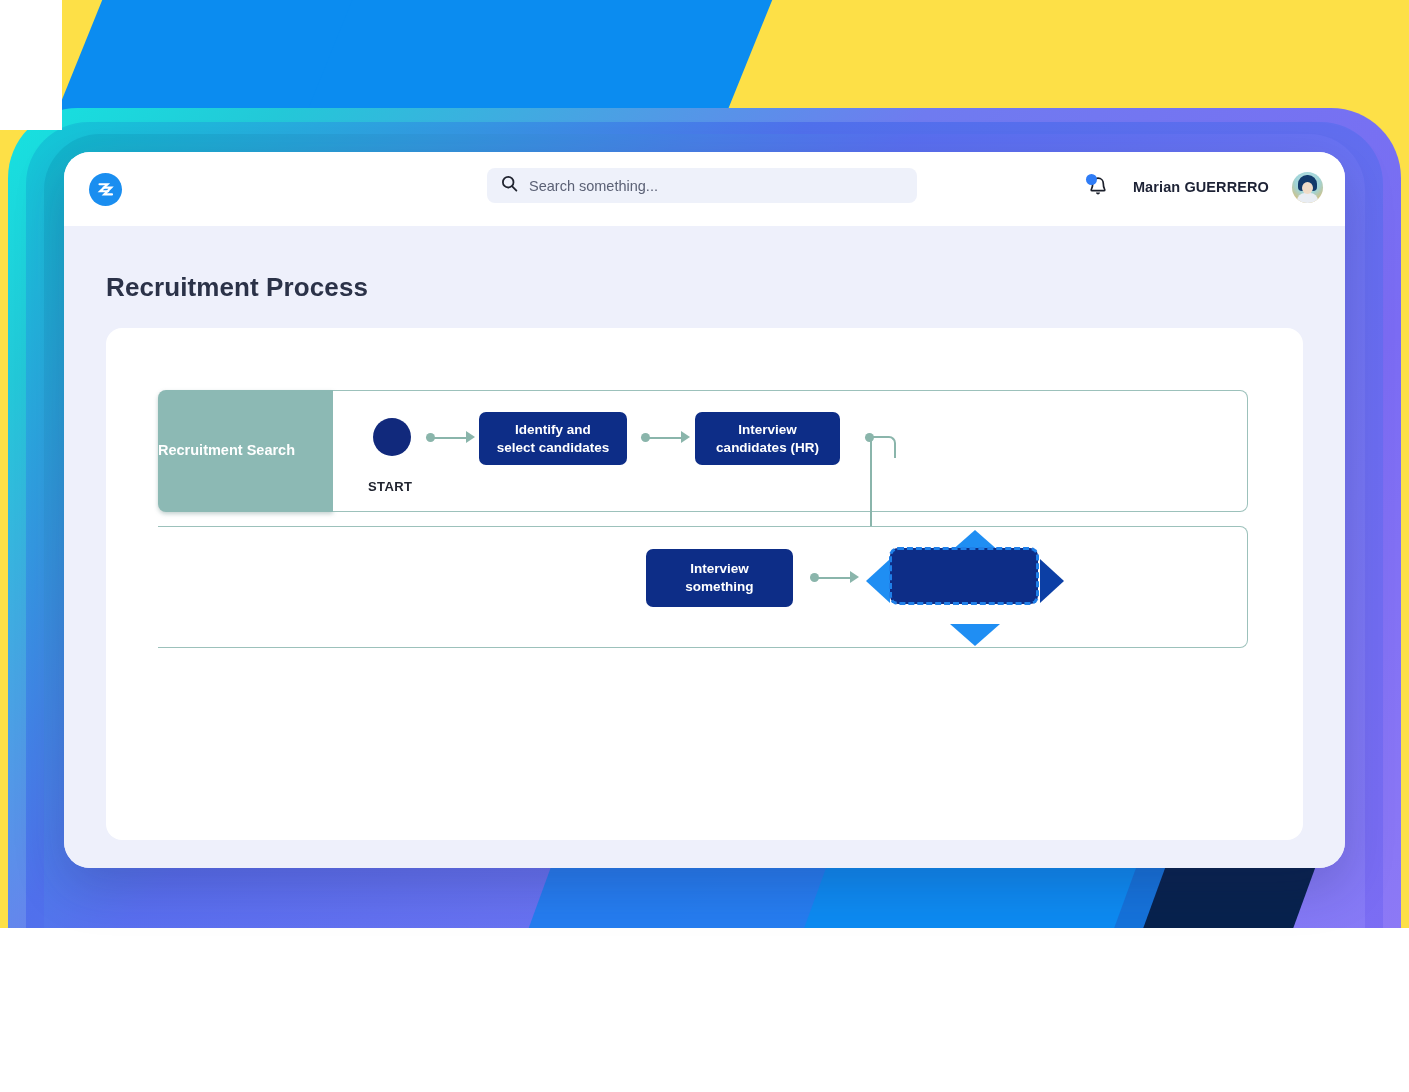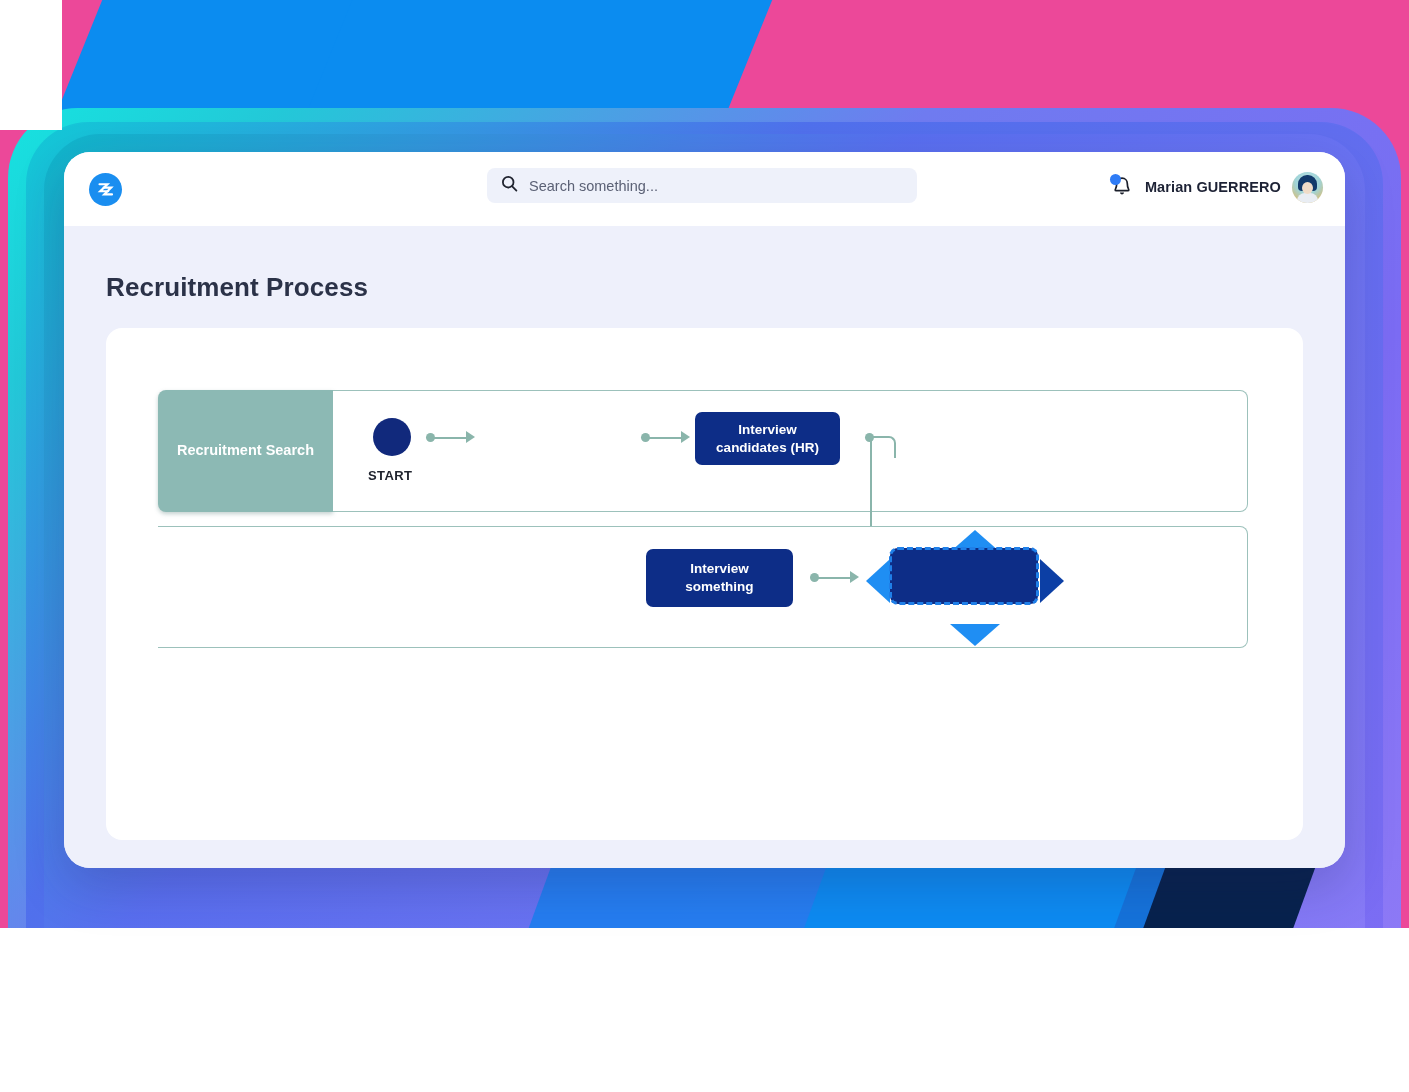--- a/index.html
+++ b/index.html
@@ -3,21 +3,21 @@
 <meta charset="utf-8">
 <style>
   * { box-sizing: border-box; margin: 0; padding: 0; }
   html, body {
     width: 1409px; height: 1092px;
     background: #ffffff;
     font-family: "Liberation Sans", sans-serif;
     overflow: hidden;
   }
 
-  #stage { position: relative; width: 1409px; height: 976px; overflow: hidden; background:#ec4899; }
+  #stage { position: relative; width: 1409px; height: 976px; overflow: hidden; background:#fde047; }
 
   
   .deco { position: absolute; pointer-events: none; }
 
   
   .ribbon-top-a {
     left: 80px; top: -10px; width: 420px; height: 130px;
     background: #0b8cf0;
     transform: skewX(-22deg);
   }
@@ -105,21 +105,21 @@
   }
   .searchbox {
     position: absolute; left: 423px; top: 16px;
     width: 430px; height: 35px;
     background: #eef1fa; border-radius: 8px;
     display: flex; align-items: center; padding: 0 14px; gap: 11px;
   }
   .search-ph { color: #5b6175; font-size: 14.5px; }
   .userzone {
     position: absolute; right: 22px; top: 16px;
-    display: flex; align-items: center; gap: 11px; height: 38px;
+    display: flex; align-items: center; gap: 23px; height: 38px;
   }
   .bell { position: relative; width: 24px; height: 26px; }
   .bell-dot {
     position: absolute; left: 0px; top: 0px; width: 11px; height: 11px;
     border-radius: 50%; background: #2f7cf6;
   }
   .username { font-size: 14.5px; font-weight: 700; color: #1d2235; letter-spacing: .1px; }
   .avatar {
     width: 31px; height: 31px; border-radius: 50%;
     background: radial-gradient(circle at 50% 30%, #bfe2e4 0%, #9fd4d8 45%, #f3b24a 100%);
@@ -151,21 +151,21 @@
     display: flex;
   }
   .lane-1 { top: 62px; }
   .lane-2 { top: 198px; }
   .lane-3 { top: 333px; }
 
   .lane-head {
     width: 175px; flex: 0 0 175px;
     background: #8cb9b4;
     border-radius: 8px 0 0 8px;
-    display: flex; align-items: center; justify-content: center;
+    display: flex; align-items: center; 
     color: #ffffff; font-weight: 700; font-size: 14.5px;
     text-align: center; line-height: 1.35;
     box-shadow: 0 2px 4px rgba(80,120,118,.35);
   }
   .lane-body {
     flex: 1; background: #ffffff;
     border: 1.6px solid #9cc1bb;
     border-left: none;
     border-radius: 0 8px 8px 0;
     position: relative;
@@ -309,26 +309,32 @@
       <div class="canvas">
 
         <div class="lane lane-1">
           <div class="lane-head">
             <span>Recruitment</span>&nbsp;<br>
             <span>Search</span>
           </div>
           <div class="lane-body">
 
             <div class="start-circle" style="left:40px; top:27px;"></div>
-            <div class="start-label" style="left:35px; top:77px;">START</div>
+            <div class="start-label" style="left:35px; top:88px;">START</div>
 
             <div class="conn-dot" style="left:93px; top:42px;"></div>
             <div class="conn" style="left:100px; top:45.5px; width:36px;"></div>
             <div class="conn-head" style="left:133px; top:40px;"></div>
 
+            <div class="node" style="left:146px; top:21px; width:148px; height:53px;">
+              <span>
+                <span>Identify and</span><br>
+                <span>select candidates</span>
+              </span>
+            </div>
 
             <div class="conn-dot" style="left:308px; top:42px;"></div>
             <div class="conn" style="left:315px; top:45.5px; width:36px;"></div>
             <div class="conn-head" style="left:348px; top:40px;"></div>
 
             <div class="node" style="left:362px; top:21px; width:145px; height:53px;">
               <span>
                 <span>Interview</span><br>
                 <span>candidates (HR)</span>
               </span>

